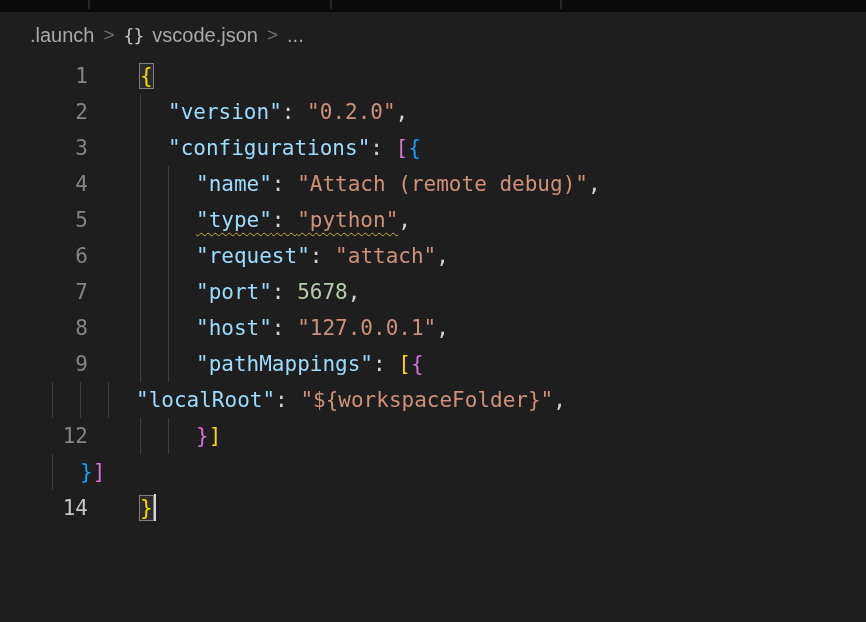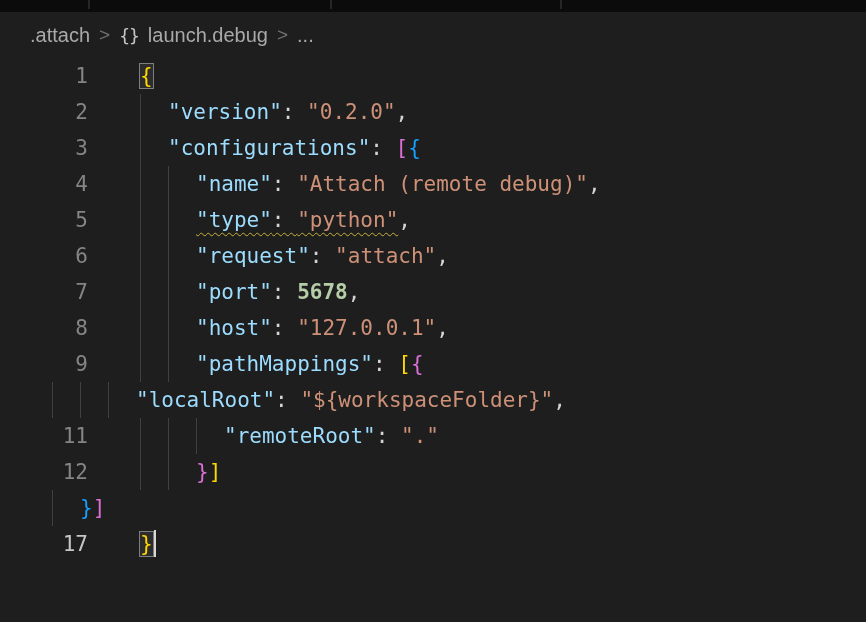--- a/index.html
+++ b/index.html
@@ -60,21 +60,21 @@
   }
   .guide {
     position: absolute; top: 0; height: 100%;
     width: 1px;
     background: var(--guide, #404040);
   }
   .txt { display: inline-block; }
 
   .c-key   { color: var(--key, #9cdcfe); }
   .c-str   { color: var(--str, #ce9178); }
-  .c-num   { color: var(--num, #b5cea8); font-weight: bold; }
+  .c-num   { color: var(--num, #b5cea8); }
   .c-punct { color: var(--punct, #d4d4d4); }
   .c-b1    { color: var(--b1, #ffd700); }
   .c-b2    { color: var(--b2, #da70d6); }
   .c-b3    { color: var(--b3, #179fff); }
 
   .boxed {
     outline: 1px solid #7e7e7e;
     background: rgba(128,128,128,0.15);
   }
   .squiggle {
@@ -93,24 +93,24 @@
 </head>
 <body style="background: rgb(30, 30, 30);">
 
 <div class="tab-strip">
   <div class="sep" style="left: 88px;"></div>
   <div class="sep" style="left: 330px;"></div>
   <div class="sep" style="left: 560px;"></div>
 </div>
 
 <div class="breadcrumb">
-  <span class="crumb">.attach</span>
+  <span class="crumb">.launch</span>
   <span class="chev">&gt;</span>
   <span class="json-icon">{}</span>
-  <span class="crumb">launch.debug</span>
+  <span class="crumb">vscode.json</span>
   <span class="chev">&gt;</span>
   <span class="crumb">...</span>
 </div>
 
 <div class="editor">
   <div>
       <div class="line">
         <div class="gutter">1</div>
         <div class="code"><span class="txt" style="padding-left: 0px;"><span class="c-b1 boxed">{</span></span></div>
       </div>
@@ -143,28 +143,24 @@
         <div class="code"><span class="guide" style="left: 0px;"></span><span class="guide" style="left: 28px;"></span><span class="txt" style="padding-left: 56px;"><span class="c-key">"host"</span><span class="c-punct">: </span><span class="c-str">"127.0.0.1"</span><span class="c-punct">,</span></span></div>
       </div>
       <div class="line">
         <div class="gutter">9</div>
         <div class="code"><span class="guide" style="left: 0px;"></span><span class="guide" style="left: 28px;"></span><span class="txt" style="padding-left: 56px;"><span class="c-key">"pathMappings"</span><span class="c-punct">: </span><span class="c-b1">[</span><span class="c-b2">{</span></span></div>
       </div>
       <div class="line">
         <div class="code"><span class="guide" style="left: 0px;"></span><span class="guide" style="left: 28px;"></span><span class="guide" style="left: 56px;"></span><span class="txt" style="padding-left: 84px;"><span class="c-key">"localRoot"</span><span class="c-punct">: </span><span class="c-str">"${workspaceFolder}"</span><span class="c-punct">,</span></span></div>
       </div>
       <div class="line">
-        <div class="gutter">11</div>
-        <div class="code"><span class="guide" style="left: 0px;"></span><span class="guide" style="left: 28px;"></span><span class="guide" style="left: 56px;"></span><span class="txt" style="padding-left: 84px;"><span class="c-key">"remoteRoot"</span><span class="c-punct">: </span><span class="c-str">"."</span></span></div>
-      </div>
-      <div class="line">
         <div class="gutter">12</div>
         <div class="code"><span class="guide" style="left: 0px;"></span><span class="guide" style="left: 28px;"></span><span class="txt" style="padding-left: 56px;"><span class="c-b2">}</span><span class="c-b1">]</span></span></div>
       </div>
       <div class="line">
         <div class="code"><span class="guide" style="left: 0px;"></span><span class="txt" style="padding-left: 28px;"><span class="c-b3">}</span><span class="c-b2">]</span></span></div>
       </div>
       <div class="line active">
-        <div class="gutter">17</div>
+        <div class="gutter">14</div>
         <div class="code"><span class="txt" style="padding-left: 0px;"><span class="c-b1 boxed">}</span><span class="cursor"></span></span></div>
       </div>
     </div>
 </div>
 
 </body></html>

